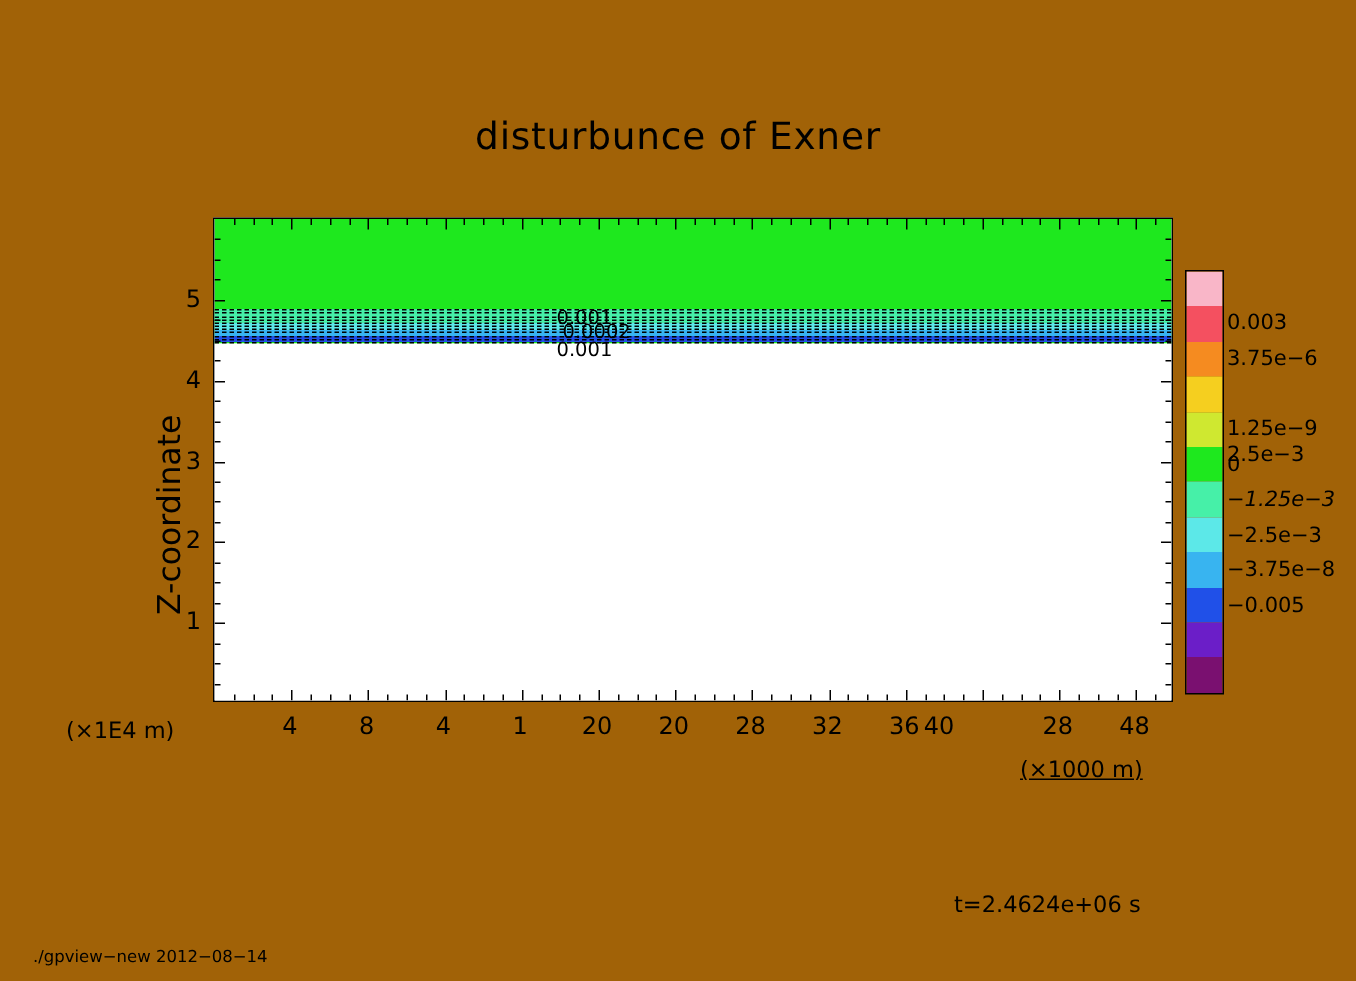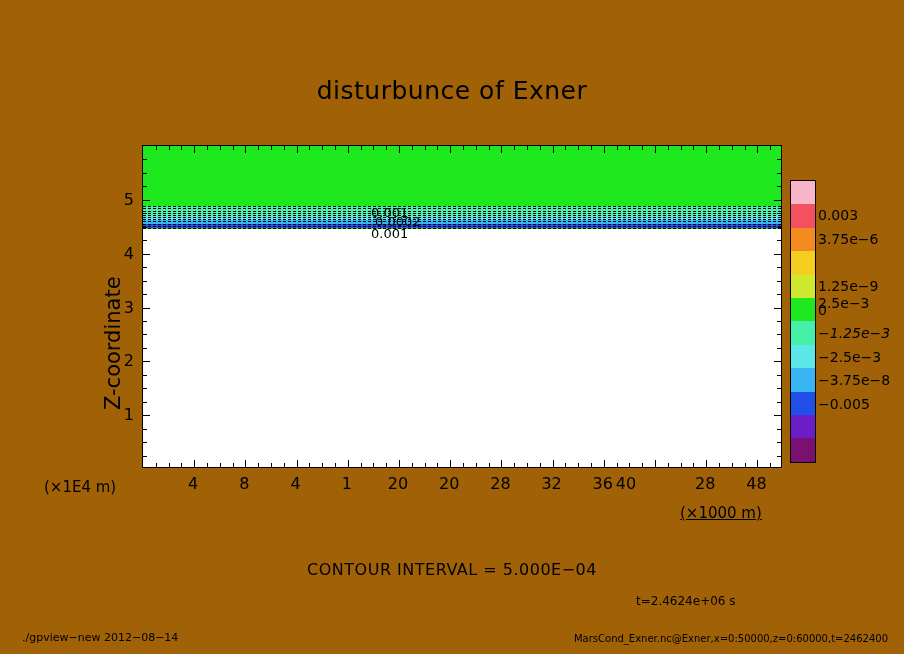--- a/index.html
+++ b/index.html
@@ -139,21 +139,21 @@
     left: 0;
     width: 904px;
     text-align: center;
     font-size: 16px;
     letter-spacing: 0.5px;
     color: #000000;
   }
 
   .time-note {
     position: absolute;
-    font-size: 12px;
+    font-size: 15px;
     color: #000000;
     white-space: nowrap;
   }
 
   .footer-left {
     position: absolute;
     left: 22px;
     bottom: 10px;
     font-size: 11px;
     color: #000000;
@@ -364,40 +364,38 @@
       <div class="tick-y minor right" style="top: 26.9167px;"></div>
       <div class="tick-y minor" style="top: 13.4583px;"></div>
       <div class="tick-y minor right" style="top: 13.4583px;"></div>
     </div>
 
   <div class="unit-note" style="left:44px; top:478px;">(×1E4 m)</div>
   <div class="unit-note" style="left:680px; top:504px;text-decoration:underline;">(×1000 m)</div>
 
   <div class="axis-title-y" style="left:101px; top:410px;">Z-coordinate</div>
 
-  <div class="contour-note" style="top:560px;">CONTOUR INTERVAL = 5.000E−04</div>
   <div class="time-note" style="left:636px; top:594px;">t=2.4624e+06 s</div>
 
   <div id="colorbar">
       <div class="cb-cell" style="height: 23.4167px; background: rgb(249, 182, 200);"></div>
       <div class="cb-cell" style="height: 23.4167px; background: rgb(244, 80, 96);"></div>
       <div class="cb-cell" style="height: 23.4167px; background: rgb(245, 139, 32);"></div>
       <div class="cb-cell" style="height: 23.4167px; background: rgb(245, 207, 31);"></div>
       <div class="cb-cell" style="height: 23.4167px; background: rgb(207, 232, 48);"></div>
       <div class="cb-cell" style="height: 23.4167px; background: rgb(30, 232, 30);"></div>
       <div class="cb-cell" style="height: 23.4167px; background: rgb(70, 240, 168);"></div>
       <div class="cb-cell" style="height: 23.4167px; background: rgb(92, 232, 232);"></div>
       <div class="cb-cell" style="height: 23.4167px; background: rgb(56, 180, 240);"></div>
       <div class="cb-cell" style="height: 23.4167px; background: rgb(32, 80, 232);"></div>
       <div class="cb-cell" style="height: 23.4167px; background: rgb(107, 30, 200);"></div>
       <div class="cb-cell" style="height: 23.4167px; background: rgb(122, 16, 112);"></div>
     </div>
 
   <div class="footer-left">./gpview−new   2012−08−14</div>
-  <div class="footer-right">MarsCond_Exner.nc@Exner,x=0:50000,z=0:60000,t=2462400</div>
 
 <div class="xlabel-val" style="left: 193.2px; top: 474px;">4</div>
     <div class="xlabel-val" style="left: 244.4px; top: 474px;">8</div>
     <div class="xlabel-val" style="left: 295.6px; top: 474px;">4</div>
     <div class="xlabel-val" style="left: 346.8px; top: 474px;">1</div>
     <div class="xlabel-val" style="left: 398px; top: 474px;">20</div>
     <div class="xlabel-val" style="left: 449.2px; top: 474px;">20</div>
     <div class="xlabel-val" style="left: 500.4px; top: 474px;">28</div>
     <div class="xlabel-val" style="left: 551.6px; top: 474px;">32</div>
     <div class="xlabel-val" style="left: 602.8px; top: 474px;">36</div>

